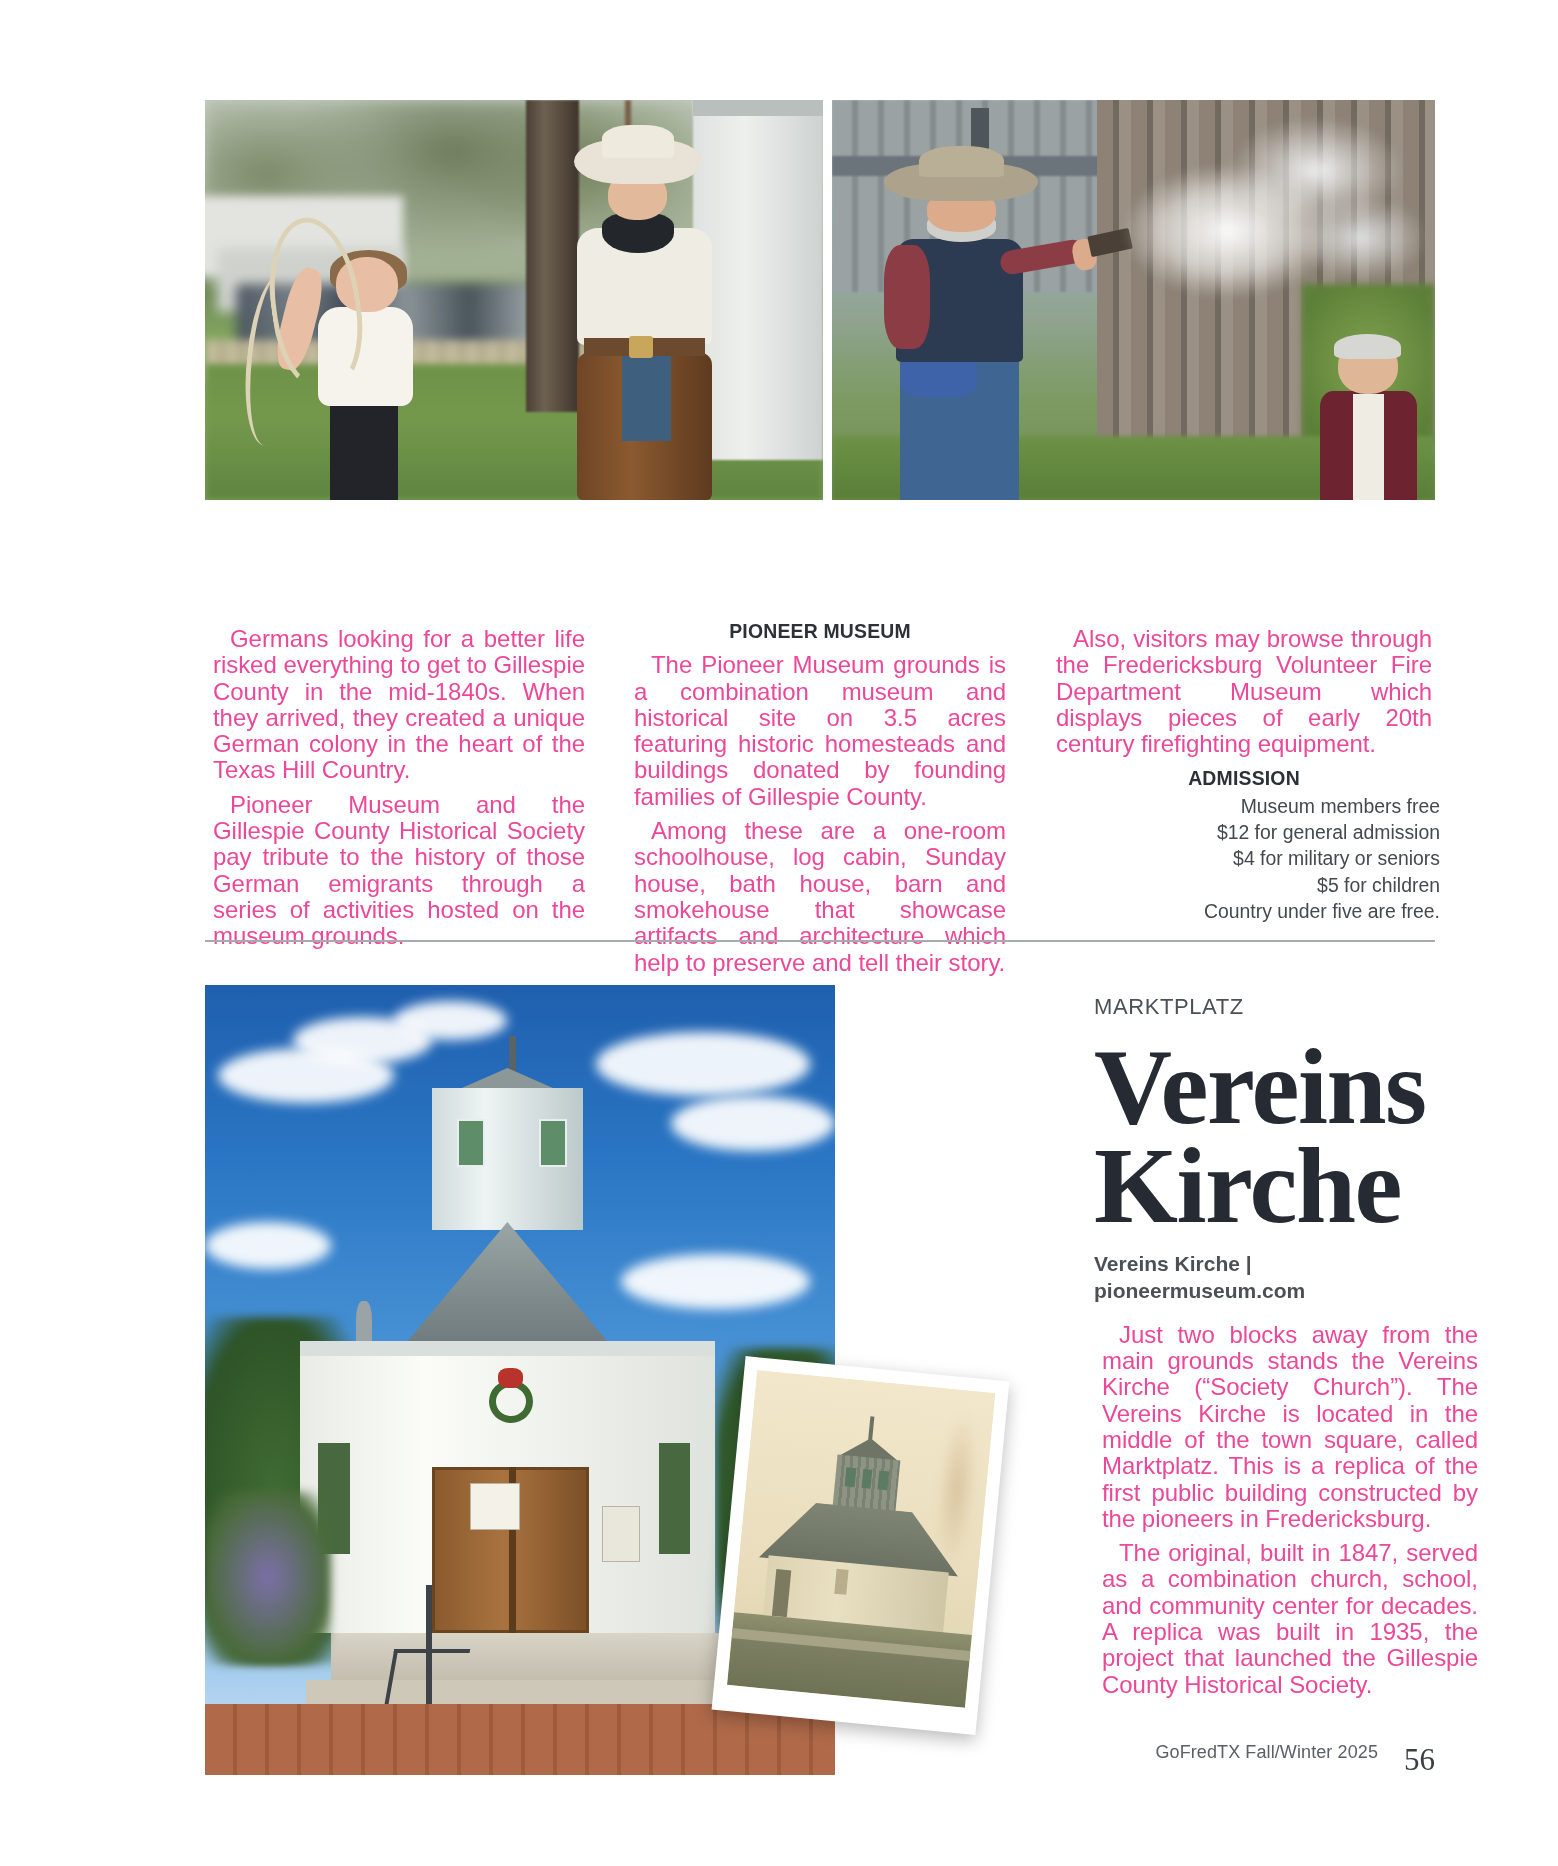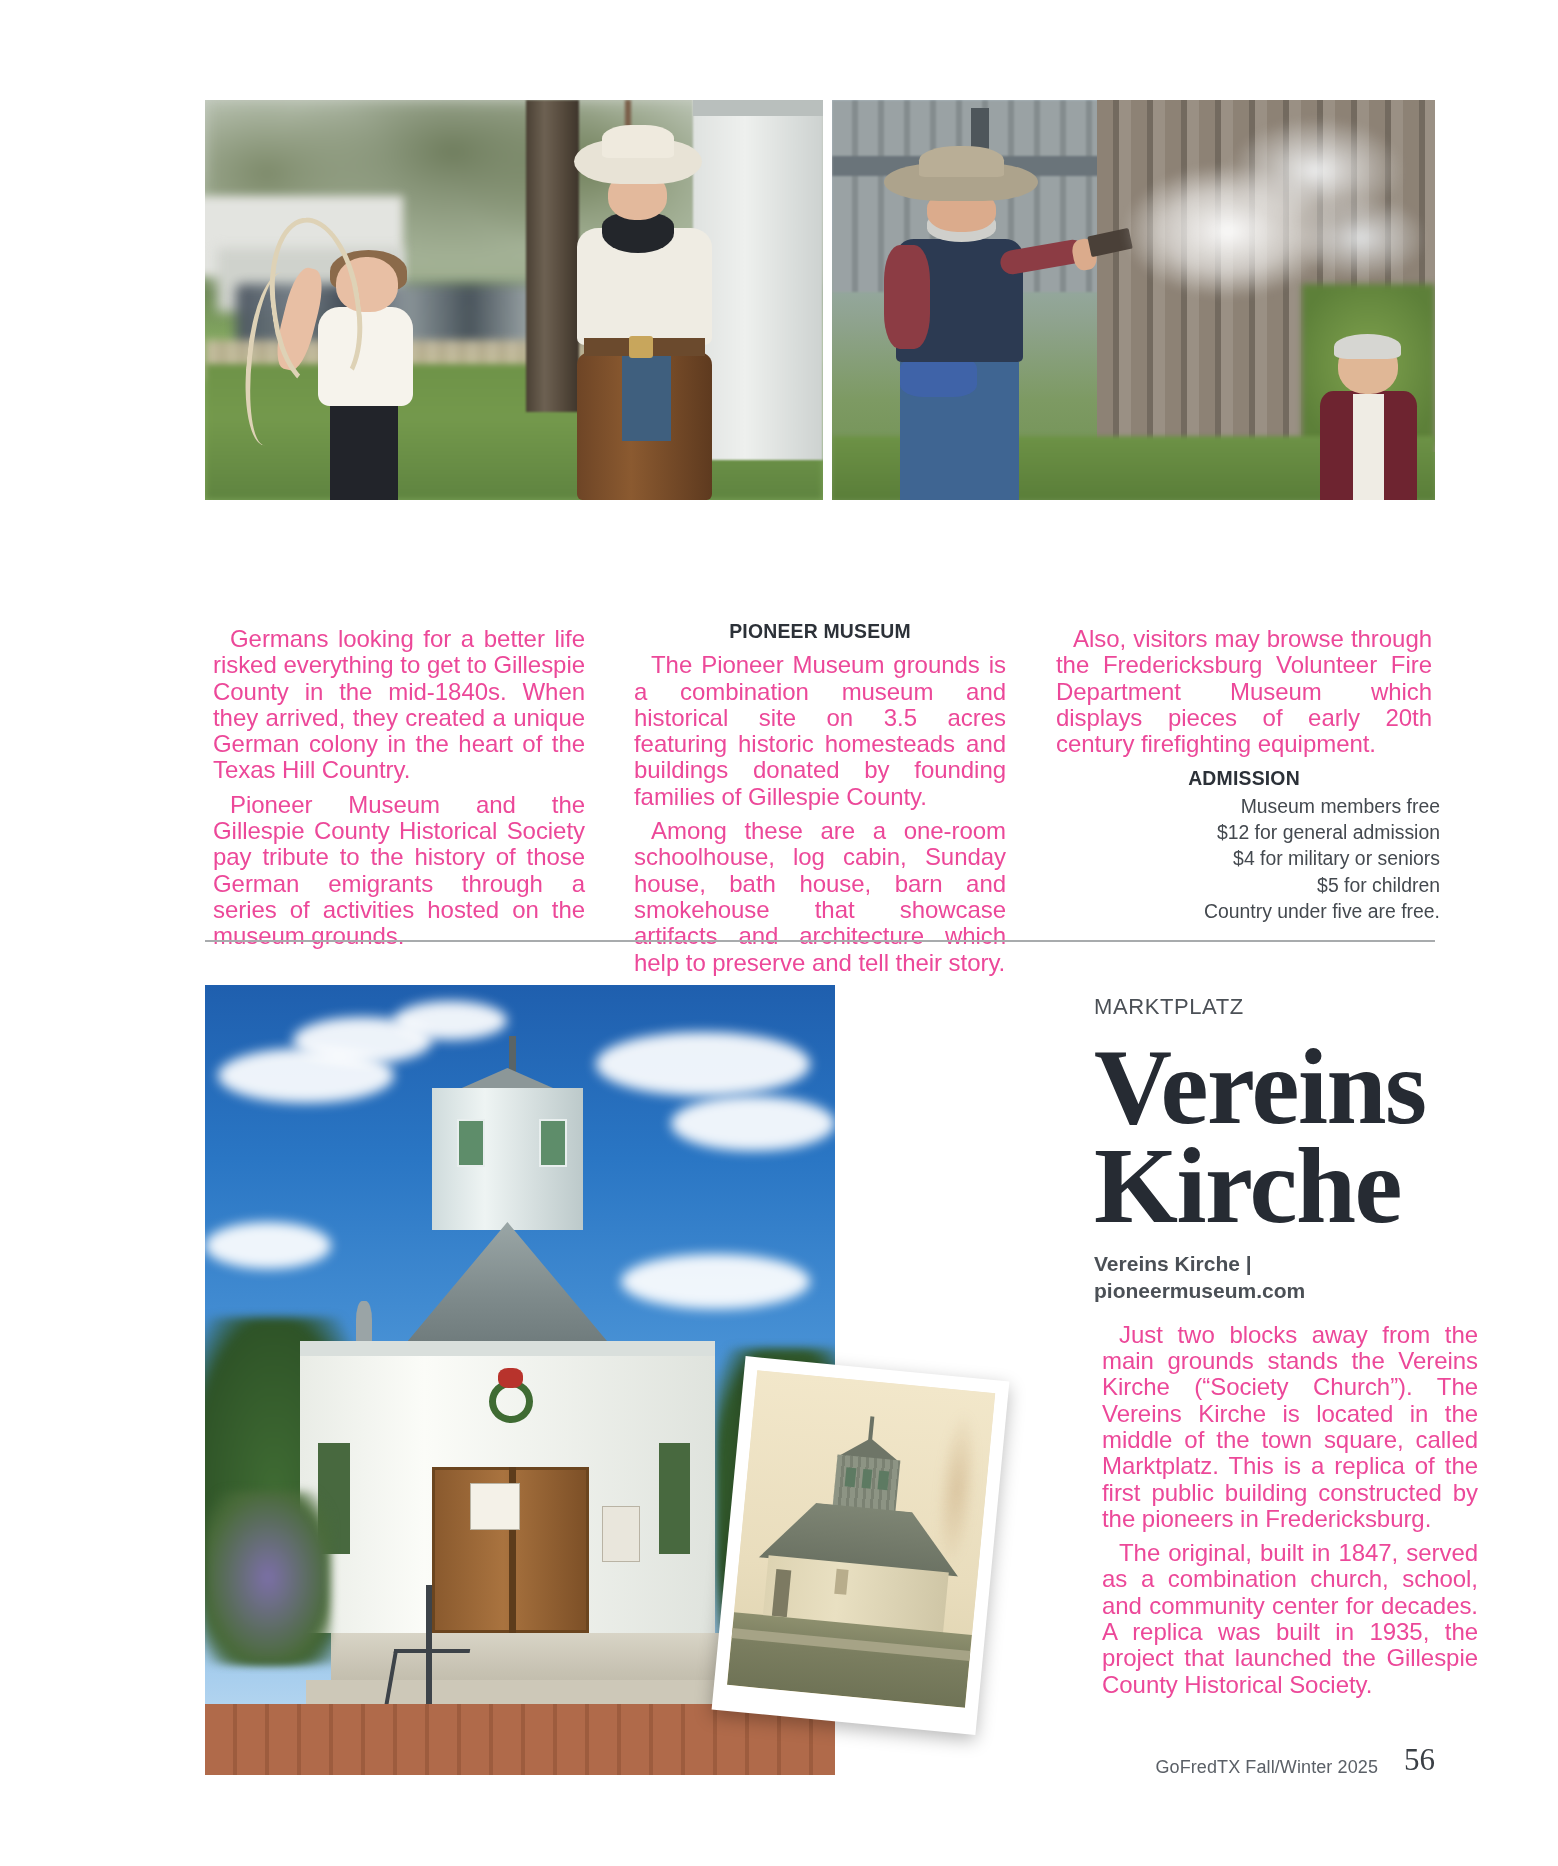--- a/index.html
+++ b/index.html
@@ -260,21 +260,21 @@
   }
   .headline span { display: block; }
   .credit {
     font-size: 21px; line-height: 27px; color: #4b5056; margin: 0 0 18px 0; font-weight: bold;
   }
   .right-lower p.body { margin-bottom: 0; }
 
   
   .footer {
     position: absolute; left: 1043px; top: 1742px; width: 392px;
-    display: flex; align-items: flex-end; justify-content: flex-end; gap: 26px;
+    display: flex; align-items: flex-start; justify-content: flex-end; gap: 26px;
   }
   .footer-text { font-size: 18px; color: #5b6067; letter-spacing: .1px; }
   .folio {
     font-family: "Liberation Serif", serif;
     font-size: 31px; color: #3a3f45;
   }
 </style>
 </head>
 <body>
 

